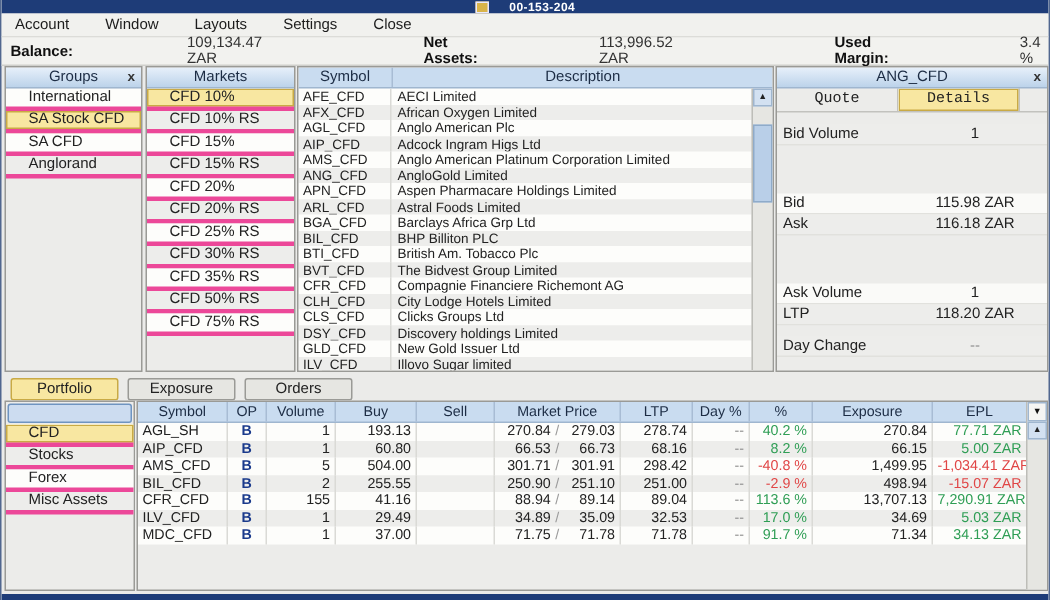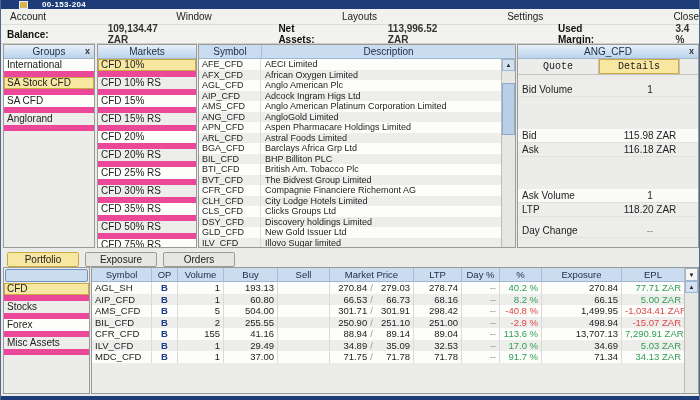--- a/index.html
+++ b/index.html
@@ -1,40 +1,40 @@
 <!DOCTYPE html>
 <html style="--titlebar: #1e3c78; --selected: #f8e7a1; --positive: #2f9e55; --negative: #e04646;"><head>
 <meta charset="utf-8">
 <style>
   html,body{margin:0;padding:0;background:#9a9a9a;}
   .window{position:relative;width:700px;height:400px;background:#ebebe9;
     font-family:"Liberation Sans",sans-serif;font-size:10px;color:#222;overflow:hidden;
     border-left:1px solid #51678f;border-right:1px solid #51678f;box-sizing:border-box;}
   
-  .titlebar{height:9px;background:var(--titlebar);display:flex;align-items:flex-start;padding:0 18px;gap:14px;overflow:hidden;}
+  .titlebar{height:9px;background:var(--titlebar);display:flex;align-items:flex-start;padding:0 18px;gap:14px;overflow:hidden;justify-content:center;}
   .app-icon{width:7px;height:6px;margin-top:1px;background:#d9b44a;border:1px solid #e8e8ff;}
   .title-text{color:#fff;font-size:8px;font-weight:bold;line-height:10px;letter-spacing:.3px;}
   
-  .menubar{height:15px;background:#f1f1ee;border-bottom:1px solid #dcdcd8;display:flex;align-items:center;padding-left:9px;gap:24px;justify-content:space-between;}
+  .menubar{height:15px;background:#f1f1ee;border-bottom:1px solid #dcdcd8;display:flex;align-items:center;padding-left:9px;gap:24px;}
   .menu-item{color:#1c1c1c;}
   
   .infobar{height:18px;background:#f2f2ef;border-bottom:1px solid #cfcfcb;display:flex;align-items:center;padding-left:6px;gap:47px;}
   .infobar .lbl{font-weight:bold;color:#101010;}
-  .infobar .val{margin-left:12px;color:#333;font-weight:bold;} .sp50{margin-left:56px;}
+  .infobar .val{margin-left:29px;color:#333;} .sp50{margin-left:56px;}
   
   .main{position:absolute;top:42px;left:0;width:696px;height:208px;}
   .panel{position:absolute;top:2px;bottom:2px;background:#ececea;border:1px solid #9a9a96;box-sizing:border-box;overflow:hidden;}
   .panel-header{height:13px;background:linear-gradient(#e7f0fa,#bcd3ea);border-bottom:1px solid #9fb6cf;
     display:flex;align-items:center;justify-content:center;position:relative;color:#1c2c44;}
   .panel-close{position:absolute;right:4px;top:0;line-height:13px;font-weight:bold;font-size:9px;color:#333;cursor:pointer;}
   .p-groups{left:2px;width:92px;}
   .p-markets{left:96px;width:100px;}
   .p-symbols{left:197px;width:318px;}
   .p-quote{left:516px;width:182px;}
-  .list-row{height:12px;line-height:12px;padding-left:3px;background:#fdfdfb;border-bottom:6px solid #ec4899;
+  .list-row{height:12px;line-height:12px;padding-left:15px;background:#fdfdfb;border-bottom:3px solid #ec4899;
     white-space:nowrap;overflow:hidden;cursor:default;}
   .list-row:nth-child(even){background:#ededeb;}
   .list-row.selected{background:var(--selected);box-shadow:inset 0 0 0 1px #c9aa45;}
   
   .sym-header{display:flex;height:13px;background:#c9dcf0;border-bottom:1px solid #9fb6cf;color:#1c2c44;}
   .sym-header .h1{width:62px;line-height:13px;text-align:center;border-right:1px solid #a8bcd4;}
   .sym-header .h2{flex:1;line-height:13px;text-align:center;}
   .sym-body{position:absolute;top:14px;bottom:0;left:0;right:13px;overflow:hidden;}
   .sym-row{display:flex;height:10.5px;line-height:10.5px;font-size:9px;background:#fdfdfb;cursor:default;}
   .sym-row:nth-child(even){background:#ededeb;}

